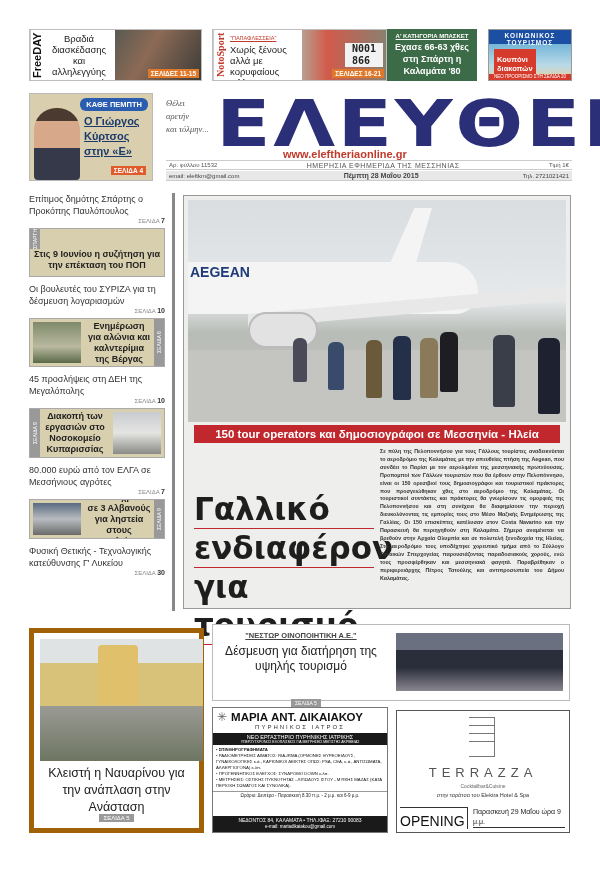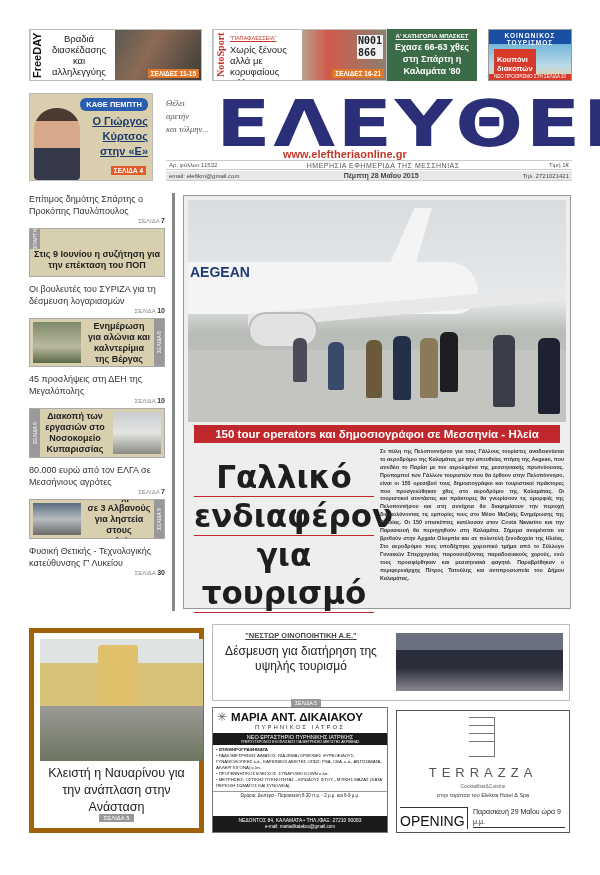--- a/index.html
+++ b/index.html
@@ -25,21 +25,21 @@
   .brief-page b { color: #333; font-size: 7px; }
   .box { background: #d8cfae; border: 1px solid #aaa; display: flex; overflow: hidden; }
   .box-title { font-size: 9px; font-weight: bold; color: #222; text-align: center; line-height: 11px; display: flex; align-items: center; justify-content: center; flex: 1; padding: 0 2px; }
   .box-vl { width: 10px; background: #999; color: #fff; font-size: 5px; writing-mode: vertical-rl; transform: rotate(180deg); display: flex; align-items: center; justify-content: center; }
   .photo { background: linear-gradient(135deg, #9a9a8a, #c8c2a8 50%, #6e7a5a); }
 
   
   .main-frame { left: 183px; top: 195px; width: 388px; height: 414px; border: 1px solid #999; background: #eeeeec; }
   .hero { position: absolute; left: 4px; top: 4px; width: 378px; height: 222px; background: linear-gradient(#d9dde0 0%, #e6e9eb 45%, #b8bcb6 60%, #c9c8c4 100%); overflow: hidden; }
   .red-banner { position: absolute; left: 10px; top: 229px; width: 366px; height: 18px; background: #c0282d; color: #fff; font-weight: bold; font-size: 11.5px; display: flex; align-items: center; justify-content: center; }
-  .big-head { font-family: "DejaVu Sans", sans-serif; font-weight: bold; font-size: 31px; color: #1e1e1e; text-align: center; line-height: 38px; }
+  .big-head { font-family: "DejaVu Sans", sans-serif; font-weight: bold; font-size: 31px; color: #1e1e1e; text-align: left; line-height: 38px; margin-top: 32px; }
   .big-head div { border-bottom: 1px solid #c0282d; }
   .article { font-size: 5.3px; line-height: 7.9px; text-align: justify; color: #333; font-weight: bold; }
 
   .pg { font-size: 6px; color: #fff; background: #999; padding: 1px 4px; display: inline-block; }
   .ad-dark { background: #1a1a1a; color: #fff; }
 </style>
 </head>
 <body>
 
 <div class="abs strip" style="left:29px;width:173px;">
@@ -50,21 +50,21 @@
   </div>
 </div>
 
 <div class="abs strip" style="left:212px;width:175px;">
   <div class="vlabel" style="color:#c0392b;font-family:'Liberation Serif',serif;font-size:10px;border-right:1px solid #ccc;">NotoSport</div>
   <div class="strip-text" style="width:76px;">
     <div style="font-size:5.5px;color:#c0392b;text-decoration:underline;">"ΠΑΠΑΦΛΕΣΣΕΙΑ"</div>
     <div>Χωρίς ξένους αλλά με κορυφαίους Έλληνες</div>
   </div>
   <div style="flex:1;position:relative;background:linear-gradient(90deg,#b8a090,#d25a4a 30%,#8a8070);">
-    <div style="position:absolute;right:3px;top:5px;background:#f2f2f2;font-family:'DejaVu Sans Mono',monospace;font-weight:bold;font-size:10px;line-height:12px;padding:0 1px;color:#222;">
+    <div style="position:absolute;right:3px;top:13px;background:#f2f2f2;font-family:'DejaVu Sans Mono',monospace;font-weight:bold;font-size:10px;line-height:12px;padding:0 7px;color:#222;">
       <div>N001</div>
       <div>866</div>
     </div>
     <span class="page-tag" style="right:2px;bottom:2px;">ΣΕΛΙΔΕΣ 16-21</span>
   </div>
 </div>
 
 <div class="abs" style="left:387px;top:29px;width:90px;height:52px;background:#3c6b47;color:#fff;text-align:center;padding-top:4px;">
   <div style="font-size:6px;font-weight:bold;text-decoration:underline;">Α' ΚΑΤΗΓΟΡΙΑ ΜΠΑΣΚΕΤ</div>
   <div style="font-size:9px;font-weight:bold;line-height:12px;margin-top:2px;">Εχασε 66-63 χθες στη Σπάρτη η Καλαμάτα '80</div>
@@ -72,21 +72,21 @@
 
 <div class="abs" style="left:488px;top:29px;width:84px;height:52px;background:linear-gradient(#1a4fa3 0 28%, #74b6d9 28%, #b8d9e8 70%, #e6d4a0);border:1px solid #999;overflow:hidden;">
   <div style="font-size:6.5px;font-weight:bold;color:#fff;text-align:center;line-height:7px;letter-spacing:1px;padding-top:2px;">ΚΟΙΝΩΝΙΚΟΣ ΤΟΥΡΙΣΜΟΣ</div>
   <div style="position:absolute;left:5px;top:19px;width:42px;background:#d63a2a;color:#fff;font-size:7.5px;font-weight:bold;line-height:9px;padding:6px 3px;">Κουπόνι διακοπών</div>
   <div style="position:absolute;left:0;right:0;bottom:0;background:#d63a2a;color:#fff;font-size:4.5px;text-align:center;line-height:6px;">ΝΕΟ ΠΡΟΟΡΙΣΜΟ ΣΤΗ ΣΕΛΙΔΑ 20</div>
 </div>
 
 <div class="abs" style="left:29px;top:93px;width:124px;height:88px;background:#d9cfae;border:1px solid #bbb;overflow:hidden;">
   <div style="position:absolute;left:4px;top:14px;width:46px;height:72px;border-radius:22px 22px 4px 4px;background:linear-gradient(#4a3a30 0 18%, #d8a88a 18% 55%, #35394a 55%);"></div>
   <div style="position:absolute;right:4px;top:4px;background:#2a5db0;color:#fff;font-size:7.5px;font-weight:bold;padding:2px 6px;border-radius:6px;">ΚΑΘΕ ΠΕΜΠΤΗ</div>
-  <div style="position:absolute;right:4px;top:20px;width:64px;text-align:right;font-size:11px;font-weight:bold;line-height:15px;color:#1b3a6b;text-decoration:underline;">Ο Γιώργος Κύρτσος στην «Ε»</div>
+  <div style="position:absolute;right:4px;top:20px;width:64px;text-align:left;font-size:11px;font-weight:bold;line-height:15px;color:#1b3a6b;text-decoration:underline;">Ο Γιώργος Κύρτσος στην «Ε»</div>
   <span class="page-tag" style="right:6px;bottom:5px;background:#e05a2a;">ΣΕΛΙΔΑ 4</span>
 </div>
 
 <div class="abs motto" style="left:166px;top:97px;">
   <div>Θέλει</div>
   <div>αρετήν</div>
   <div>και τόλμην...</div>
 </div>
 <div class="abs logo" style="left:216px;top:92px;">ΕΛΕΥΘΕΡΙΑ</div>
 <div class="abs url" style="left:283px;top:148px;">www.eleftheriaonline.gr</div>

